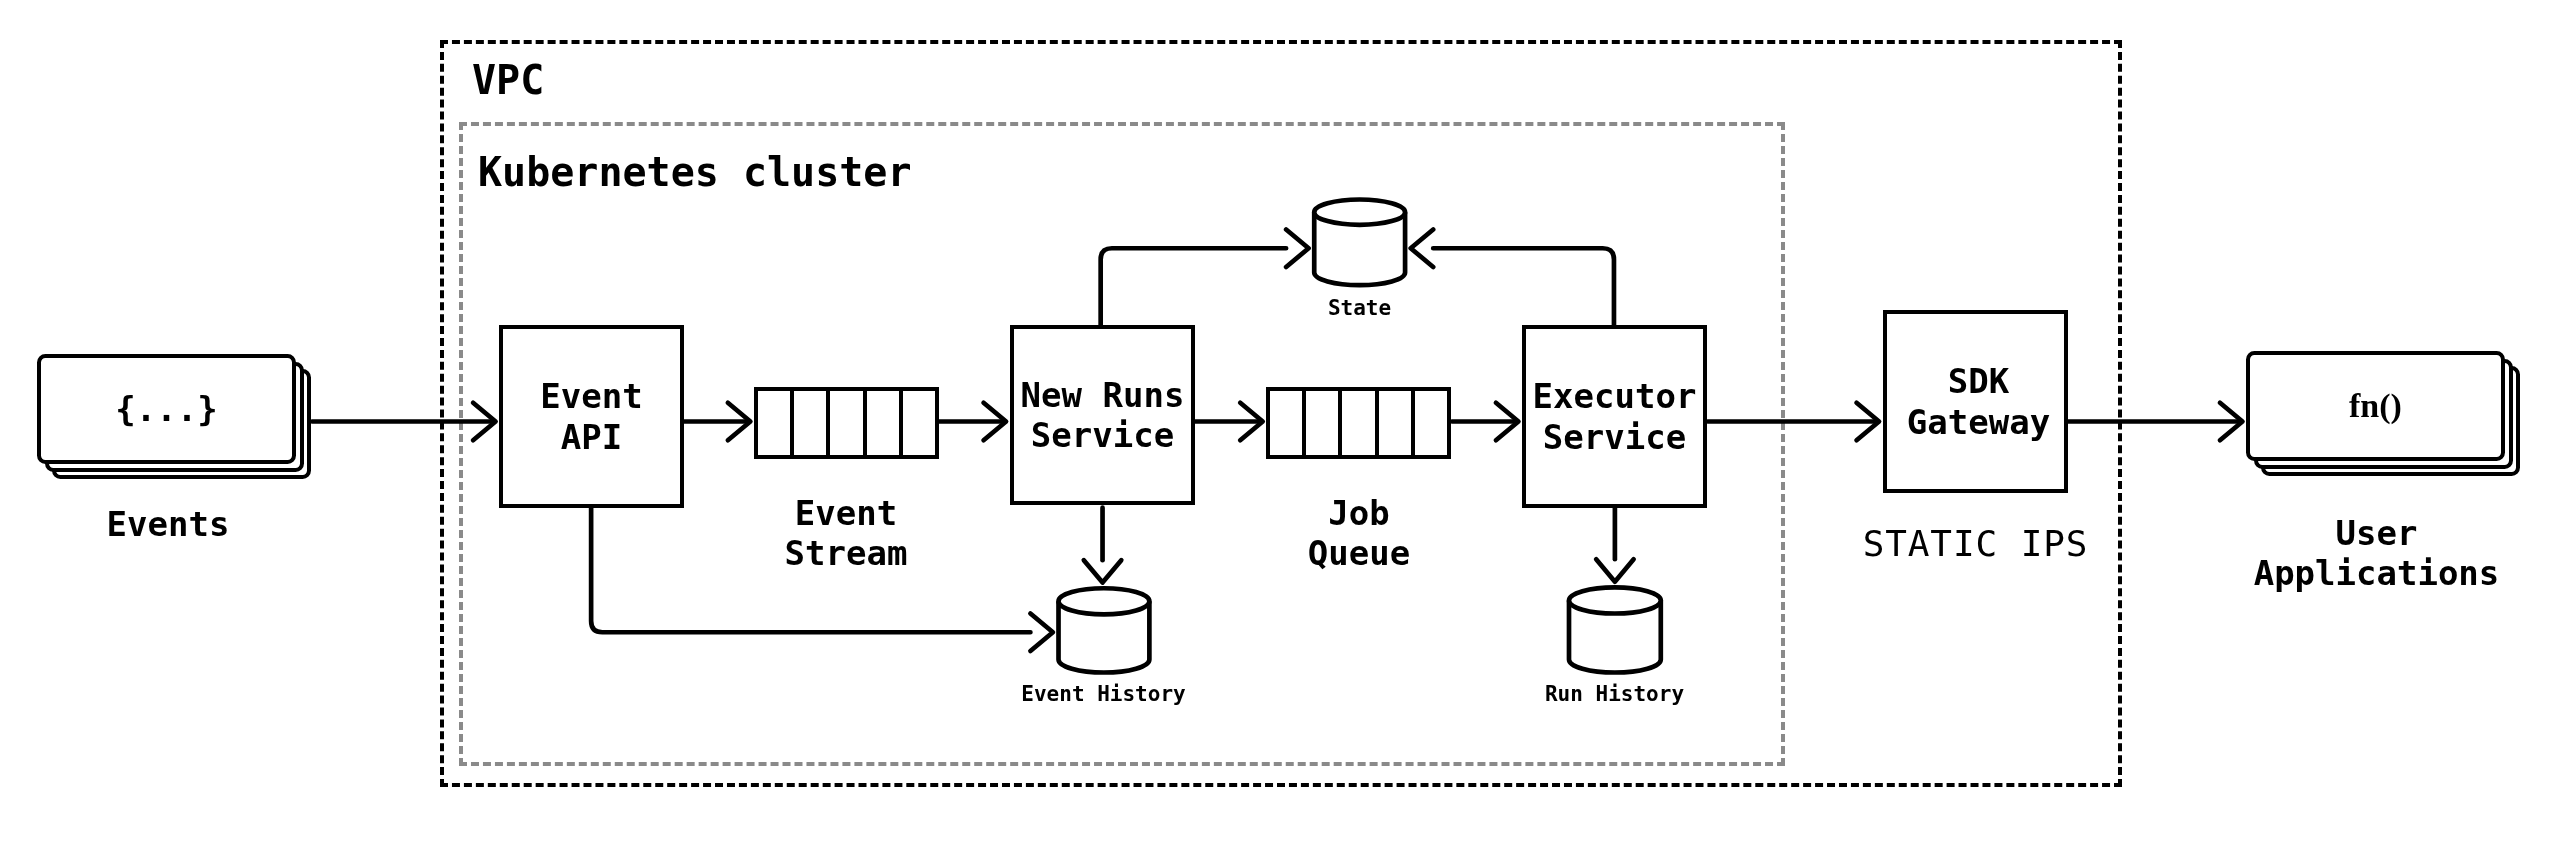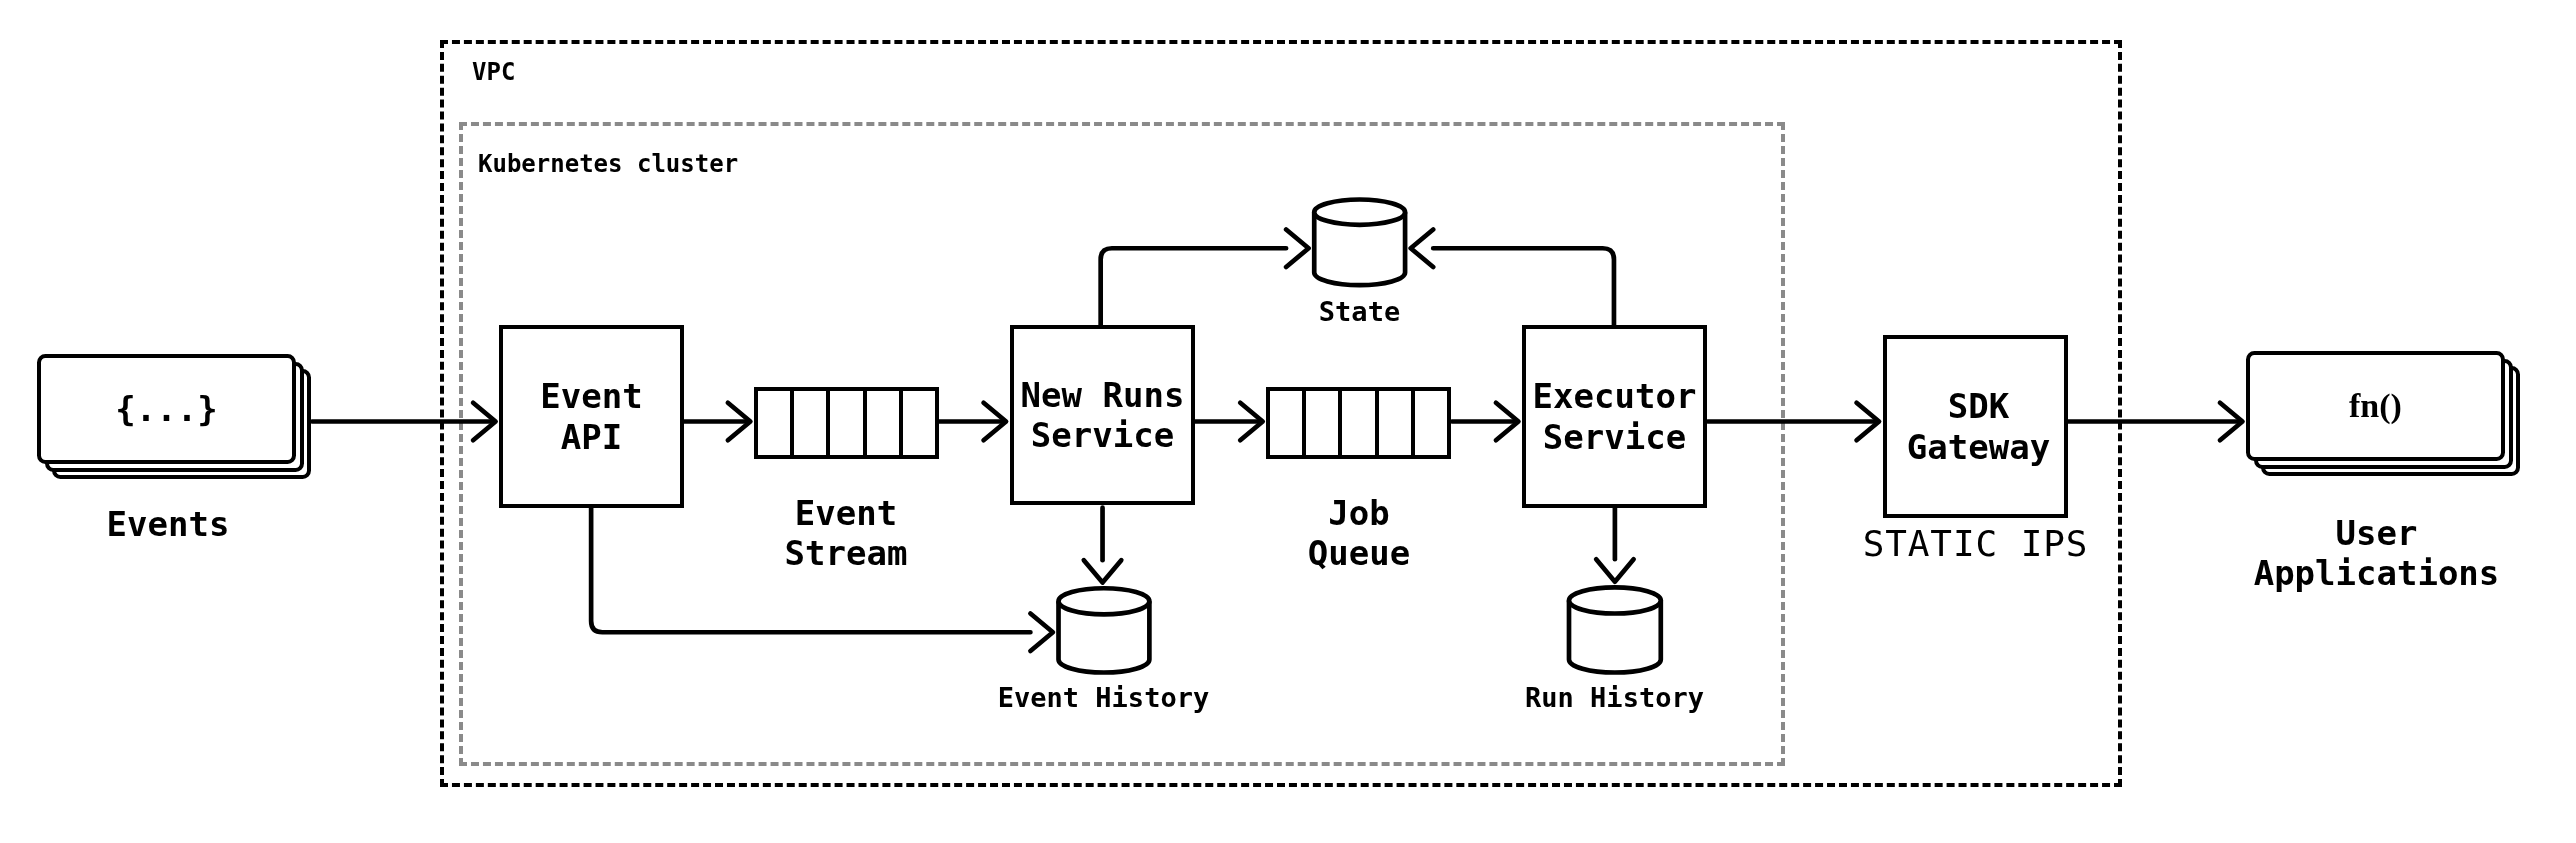--- a/index.html
+++ b/index.html
@@ -9,37 +9,37 @@
     background:#ffffff;
     font-family:"DejaVu Sans Mono","Liberation Mono",monospace;
     color:#000;
     overflow:hidden;
   }
   
   .container-box{position:absolute;box-sizing:border-box;background:transparent;}
   .vpc{left:440px;top:40px;width:1682px;height:747px;border:4.7px dashed #000;}
   .k8s{left:459px;top:122px;width:1326px;height:644px;border:4.7px dashed #8a8a8a;}
   .container-label{
-    position:absolute;font-weight:bold;font-size:24px;line-height:1;
+    position:absolute;font-weight:bold;font-size:40px;line-height:1;
     white-space:nowrap;background:transparent;
   }
   .vpc-label{left:28px;top:16px;}
   .k8s-label{left:15px;top:26px;}
 
   
   .node-box{
     position:absolute;box-sizing:border-box;border:4.7px solid #000;background:#fff;
     display:flex;align-items:center;justify-content:center;text-align:center;
     font-weight:bold;font-size:34px;line-height:1.18;white-space:pre-line;
     z-index:3;
   }
   .event-api{left:499px;top:325px;width:185px;height:183px;}
   .new-runs{left:1010px;top:325px;width:185px;height:180px;}
   .executor{left:1522px;top:325px;width:185px;height:183px;}
-  .sdk-gateway{left:1883px;top:335px;width:185px;height:183px;padding-left:6px;}
+  .sdk-gateway{left:1883px;top:310px;width:185px;height:183px;padding-left:6px;}
 
   
   .queue{
     position:absolute;box-sizing:border-box;border:4.7px solid #000;background:#fff;
     display:flex;z-index:3;
   }
   .q-event-stream{left:754px;top:387px;width:185px;height:72px;}
   .q-job-queue{left:1266px;top:387px;width:185px;height:72px;}
   .queue-cell{flex:1;}
   .queue-cell + .queue-cell{border-left:4.7px solid #000;}
@@ -53,21 +53,21 @@
     display:flex;align-items:center;justify-content:center;
     font-weight:bold;font-size:34px;z-index:4;
   }
 
   
   .diagram-label{
     position:absolute;text-align:center;font-weight:bold;
     white-space:pre-line;z-index:4;line-height:1.18;
   }
   .label-36{font-size:34px;}
-  .label-24{font-size:27px;line-height:1;}
+  .label-24{font-size:21px;line-height:1;}
   .label-static-ips{font-size:36px;font-weight:normal;line-height:1;letter-spacing:0.9px;}
 
   .wires{position:absolute;left:0;top:0;z-index:2;}
 </style>
 </head>
 <body>
 
 <div class="canvas">
 
   <div class="container-box vpc">

